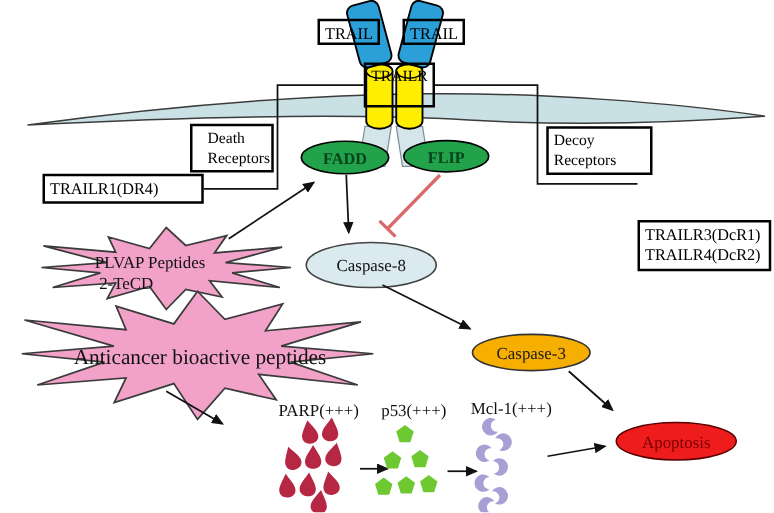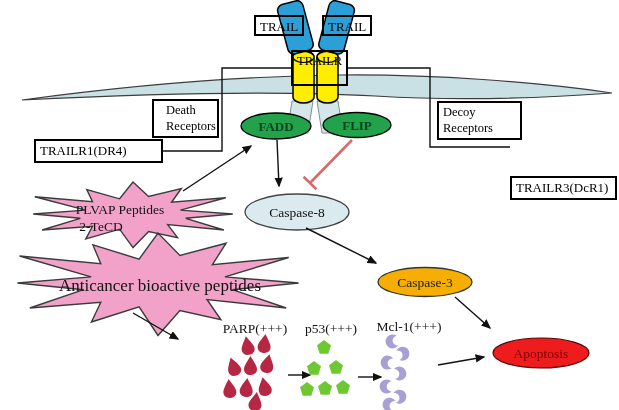--- a/index.html
+++ b/index.html
@@ -140,15 +140,16 @@
     <span class="ln">TRAILR1(DR4)</span>
   </div>
 
   <div class="box white small" style="left:437px;top:101px;width:85px;">
     <span class="ln">Decoy</span>
     <span class="ln">Receptors</span>
   </div>
 
   <div class="box white" style="left:510px;top:134px;width:107px;margin-top:42px;">
     <span class="ln">TRAILR3(DcR1)</span>
+    <span class="ln">TRAILR4(DcR2)</span>
   </div>
 
 </div>
 
 </body></html>

